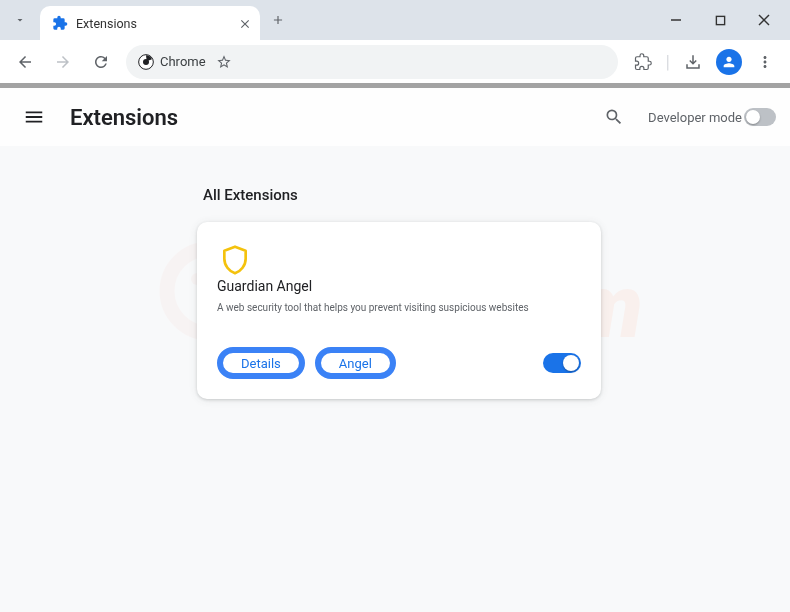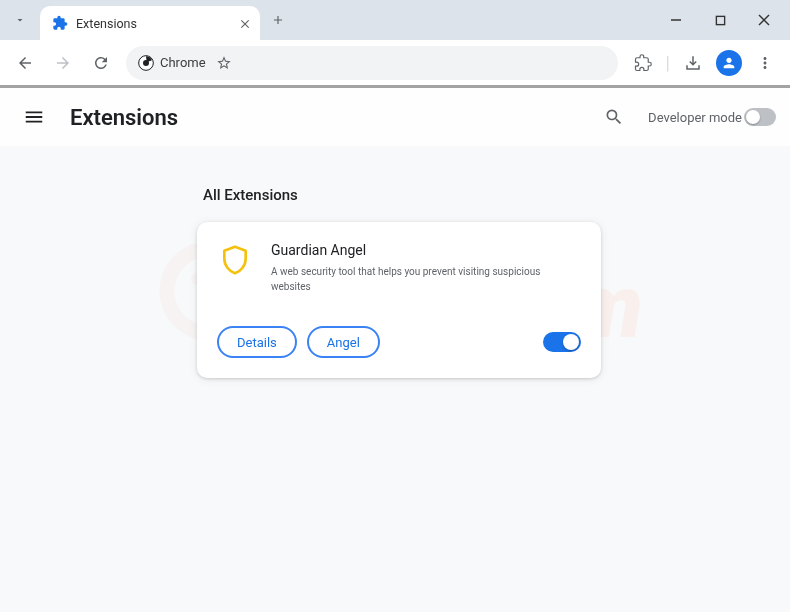--- a/index.html
+++ b/index.html
@@ -92,21 +92,21 @@
   .win-btn svg { stroke: #333; fill: none; stroke-width: 1.5; }
 
   
   .toolbar {
     height: 48px;
     background: #fff;
     display: flex;
     align-items: center;
     padding: 0 8px;
     gap: 4px;
-    border-bottom: 3px solid #a3a3a3;
+    border-bottom: 5px solid #a3a3a3;
   }
   .tbtn {
     width: 34px; height: 34px;
     border-radius: 50%;
     display: flex; align-items: center; justify-content: center;
   }
   .tbtn svg { fill: #5f6368; }
   .tbtn.disabled svg { fill: #bdc1c6; }
   .omnibox {
     flex: 1;
@@ -211,21 +211,21 @@
   }
   .ext-card {
     width: 404px;
     background: #fff;
     border-radius: 10px;
     box-shadow: 0 1px 3px rgba(60,64,67,0.2), 0 1px 8px rgba(60,64,67,0.1);
     padding: 20px;
   }
   .ext-top {
     display: flex;
-    gap: 18px;
+    flex-direction: column;
   }
   .ext-icon {
     width: 36px; height: 36px;
     display: flex; align-items: center; justify-content: center;
   }
   .ext-icon svg { width: 32px; height: 32px; }
   .ext-info { flex: 1; }
   .ext-name {
     font-size: 14px;
     font-weight: 400;
@@ -238,21 +238,21 @@
     line-height: 1.5;
   }
   .ext-bottom {
     display: flex;
     align-items: center;
     margin-top: 32px;
     gap: 10px;
   }
   .pill-btn {
     height: 32px;
-    border: 2px solid #3b82f6;
+    border: 6px solid #3b82f6;
     background: #fff;
     border-radius: 16px;
     padding: 0 18px;
     font-size: 13px;
     color: #1a73e8;
     display: flex; align-items: center;
     cursor: pointer;
   }
   .ext-spacer { flex: 1; }
   .toggle-on {

